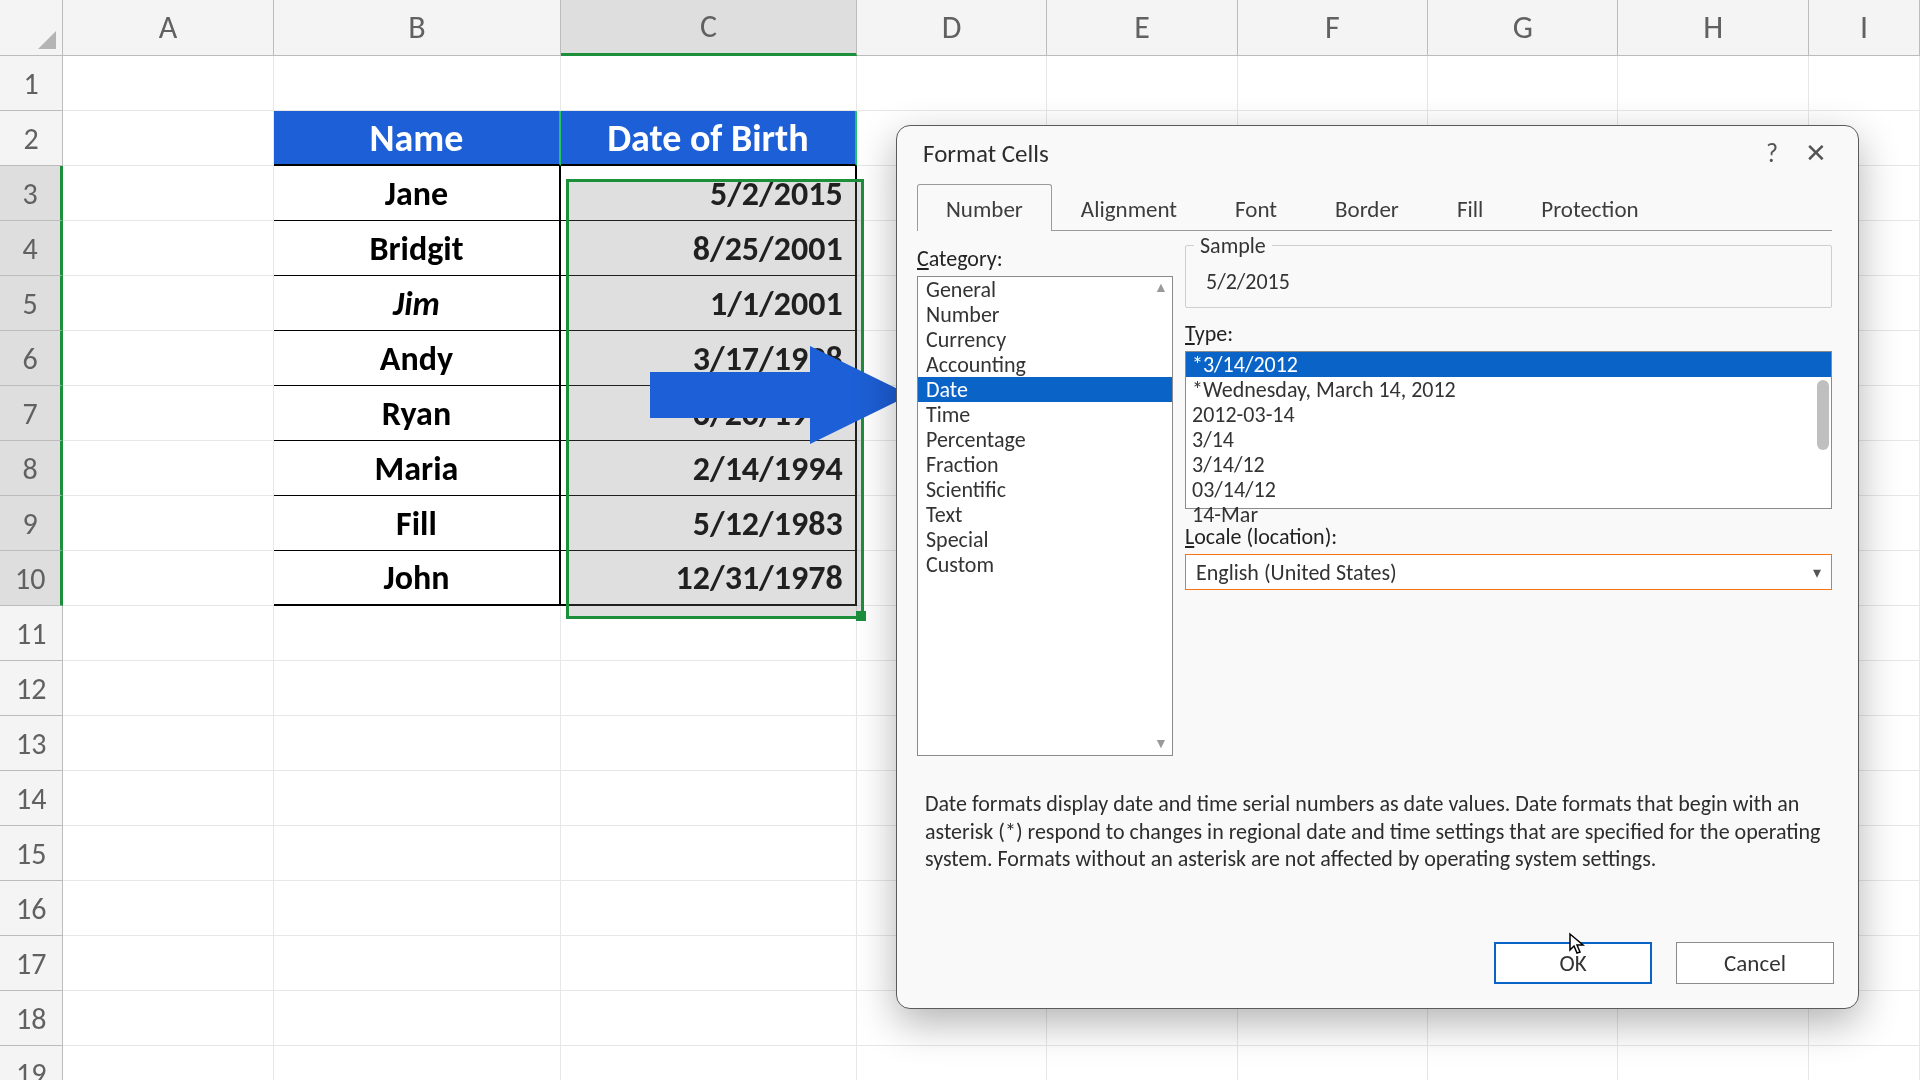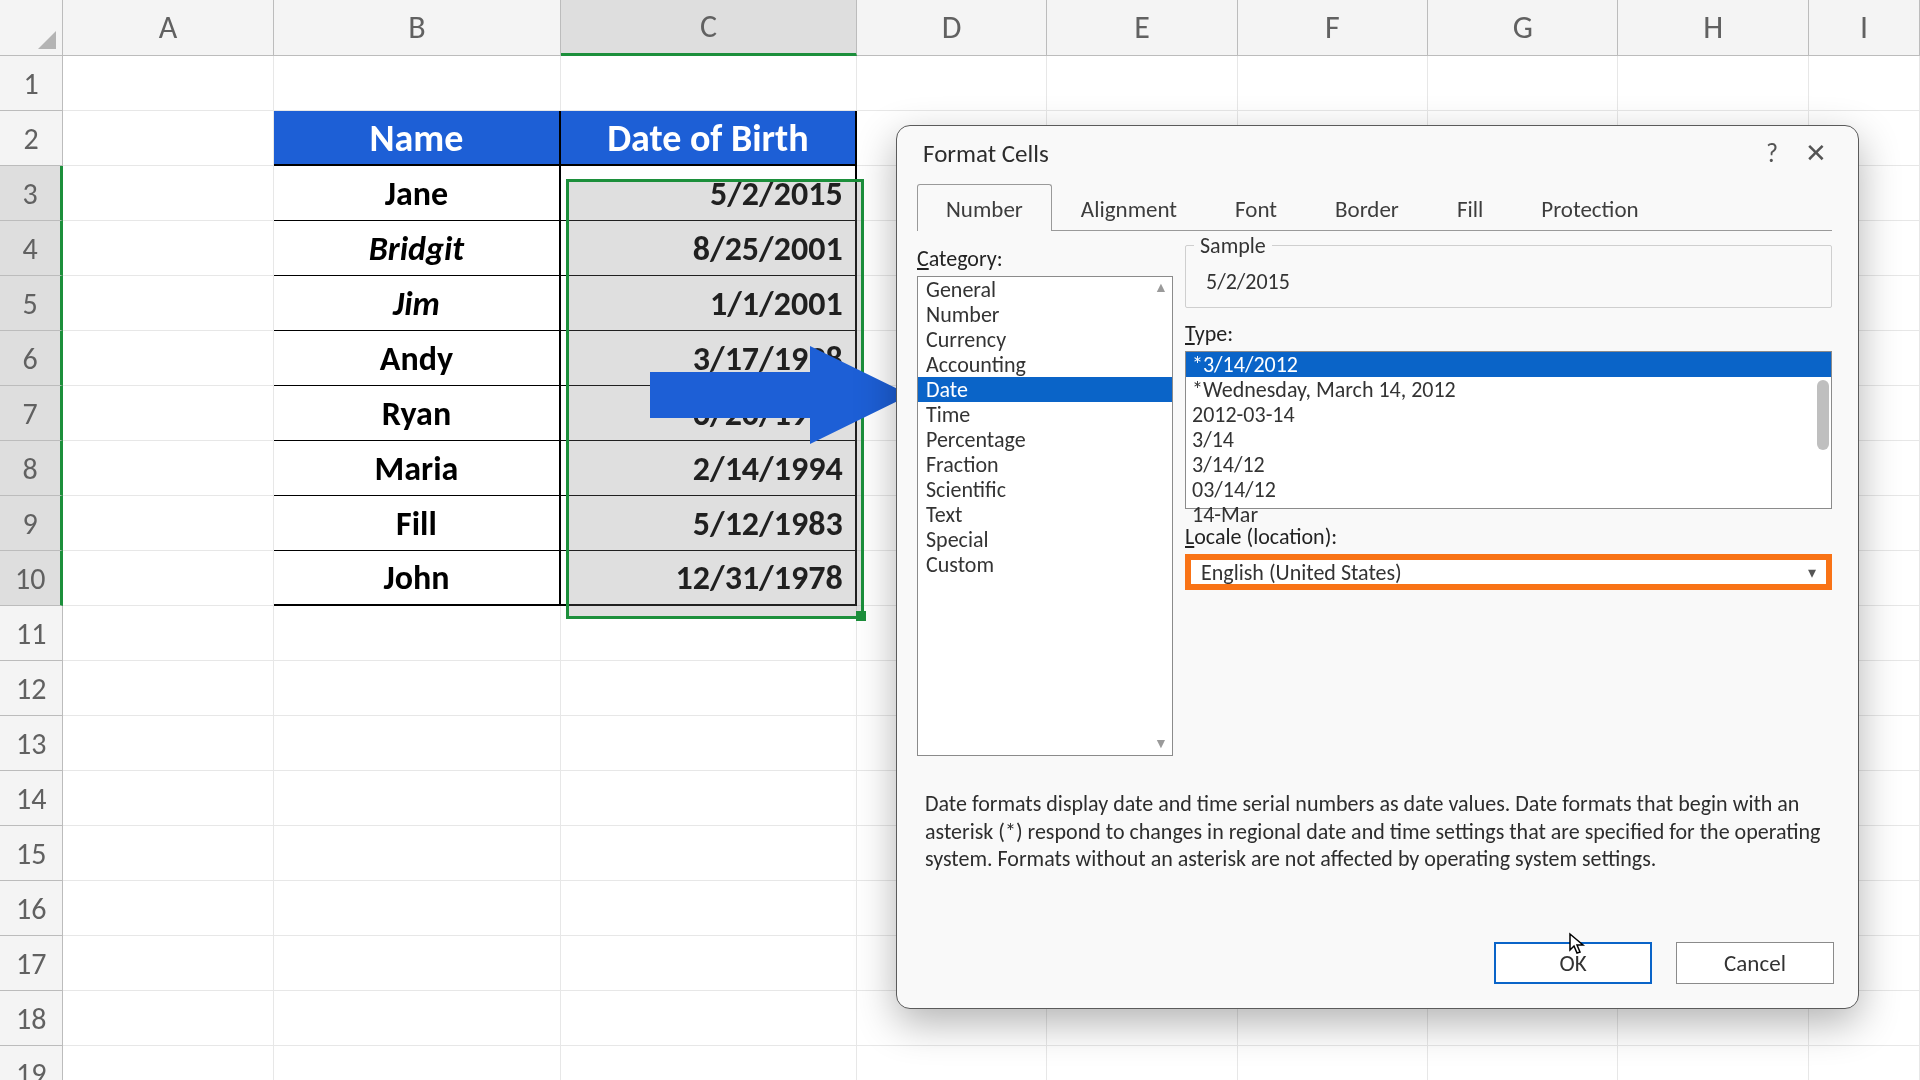--- a/index.html
+++ b/index.html
@@ -81,21 +81,21 @@
     color: #000;
     display: flex;
     align-items: center;
     padding: 0 12px;
   }
   .table-header-cell {
     background: #1d5fd6;
     color: #fff;
     font-weight: bold;
     justify-content: center;
-    border-right: 2px solid #000000;
+    border-right: 2px solid #22c55e;
     border-bottom: 2px solid #000;
     font-size: 38px;
   }
   .data-cell-b {
     justify-content: center;
     font-weight: bold;
     border-right: 2px solid #000;
     border-bottom: 1px solid #000;
   }
   .data-cell-c {
@@ -257,21 +257,21 @@
     position: absolute;
     right: 2px;
     top: 28px;
     width: 12px;
     height: 70px;
     background: #bfbfbf;
     border-radius: 6px;
   }
 
   .locale-select {
-    border: 6px solid #f97316;
+    border: 1px solid #f97316;
     background: #fff;
     height: 36px;
     margin-top: 4px;
     display: flex;
     align-items: center;
     padding: 0 10px;
     font-size: 22px;
     justify-content: space-between;
     cursor: pointer;
   }
@@ -362,21 +362,21 @@
         <div class="cell" style="width: 192px;"></div>
         <div class="cell" style="width: 192px;"></div>
         <div class="cell" style="width: 192px;"></div>
         <div class="cell" style="width: 192px;"></div>
         <div class="cell" style="width: 192px;"></div>
         <div class="cell" style="width: 112px;"></div>
       </div>
       <div class="row">
         <div class="row-header selrow">4</div>
         <div class="cell" style="width: 212px;"></div>
-        <div class="cell data-cell-b" style="width: 290px; font-style: italic;">Bridgit</div>
+        <div class="cell data-cell-b" style="width: 290px;">Bridgit</div>
         <div class="cell data-cell-c" style="width: 298px; text-align: right;">8/25/2001</div>
         <div class="cell" style="width: 192px;"></div>
         <div class="cell" style="width: 192px;"></div>
         <div class="cell" style="width: 192px;"></div>
         <div class="cell" style="width: 192px;"></div>
         <div class="cell" style="width: 192px;"></div>
         <div class="cell" style="width: 112px;"></div>
       </div>
       <div class="row">
         <div class="row-header selrow">5</div>

